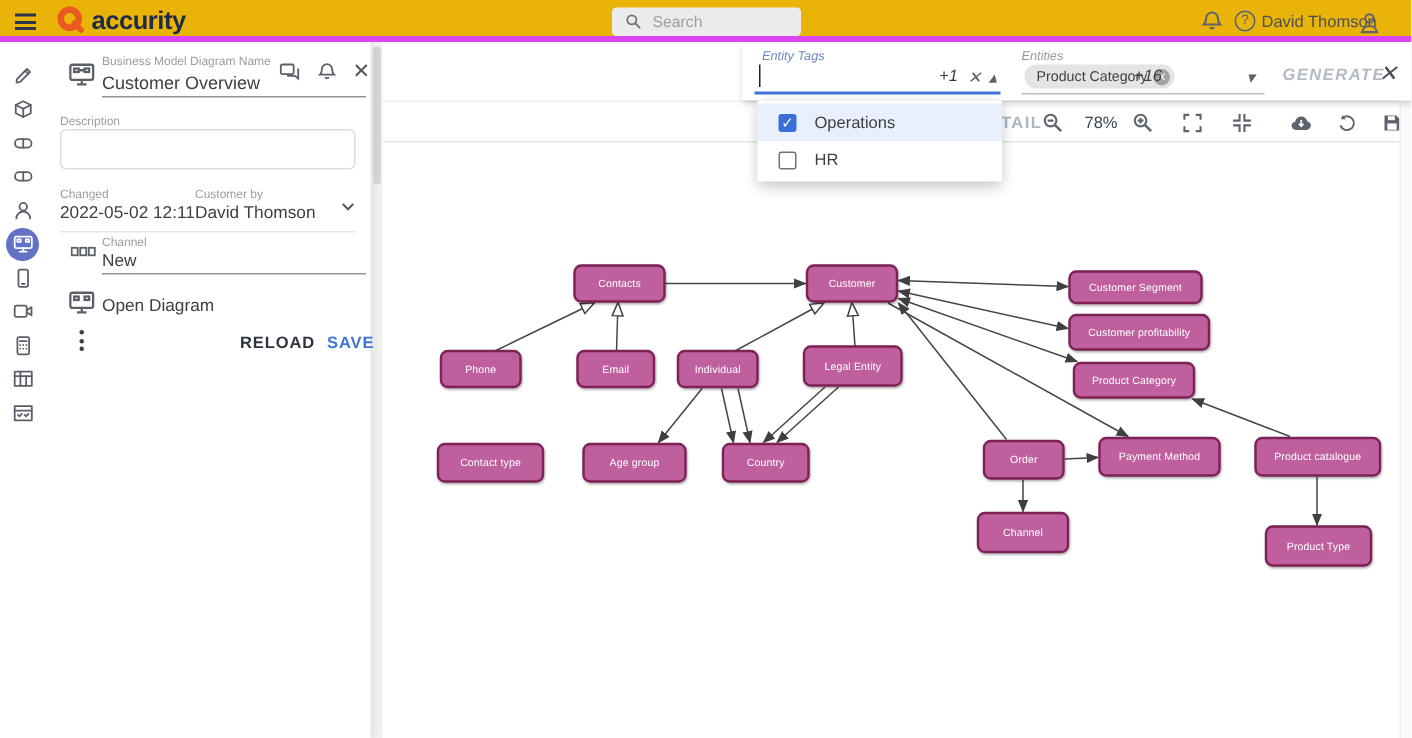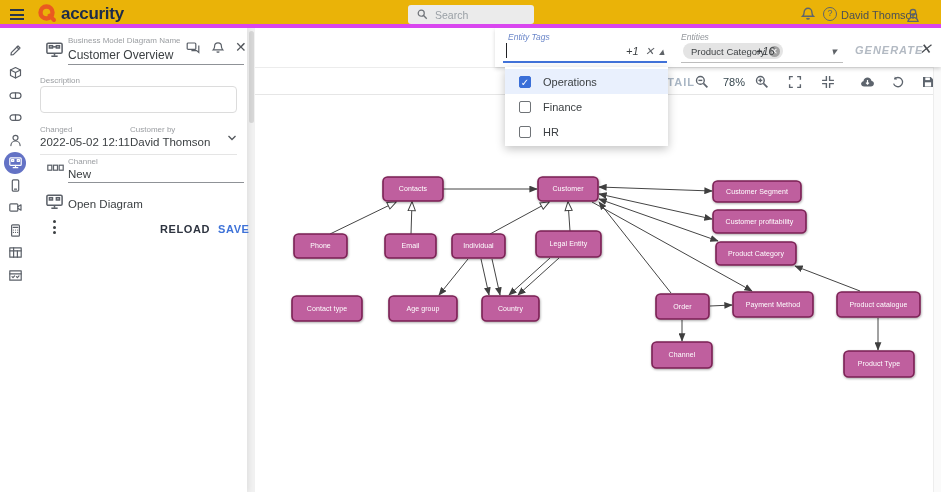--- a/index.html
+++ b/index.html
@@ -434,19 +434,15 @@
   <div class="g-abs gen-close" style="left:424px;top:12px">✕</div>
 </div>
 
 <div class="dropdown" id="dropdown">
     <div class="dd-row sel">
       <div class="cbox checked">✓</div>
       <span class="dd-label">Operations</span>
     </div>
     <div class="dd-row">
       <div class="cbox"></div>
-      <span class="dd-label">Finance</span>
-    </div>
-    <div class="dd-row">
-      <div class="cbox"></div>
       <span class="dd-label">HR</span>
     </div>
   </div>
 
 </body></html>

